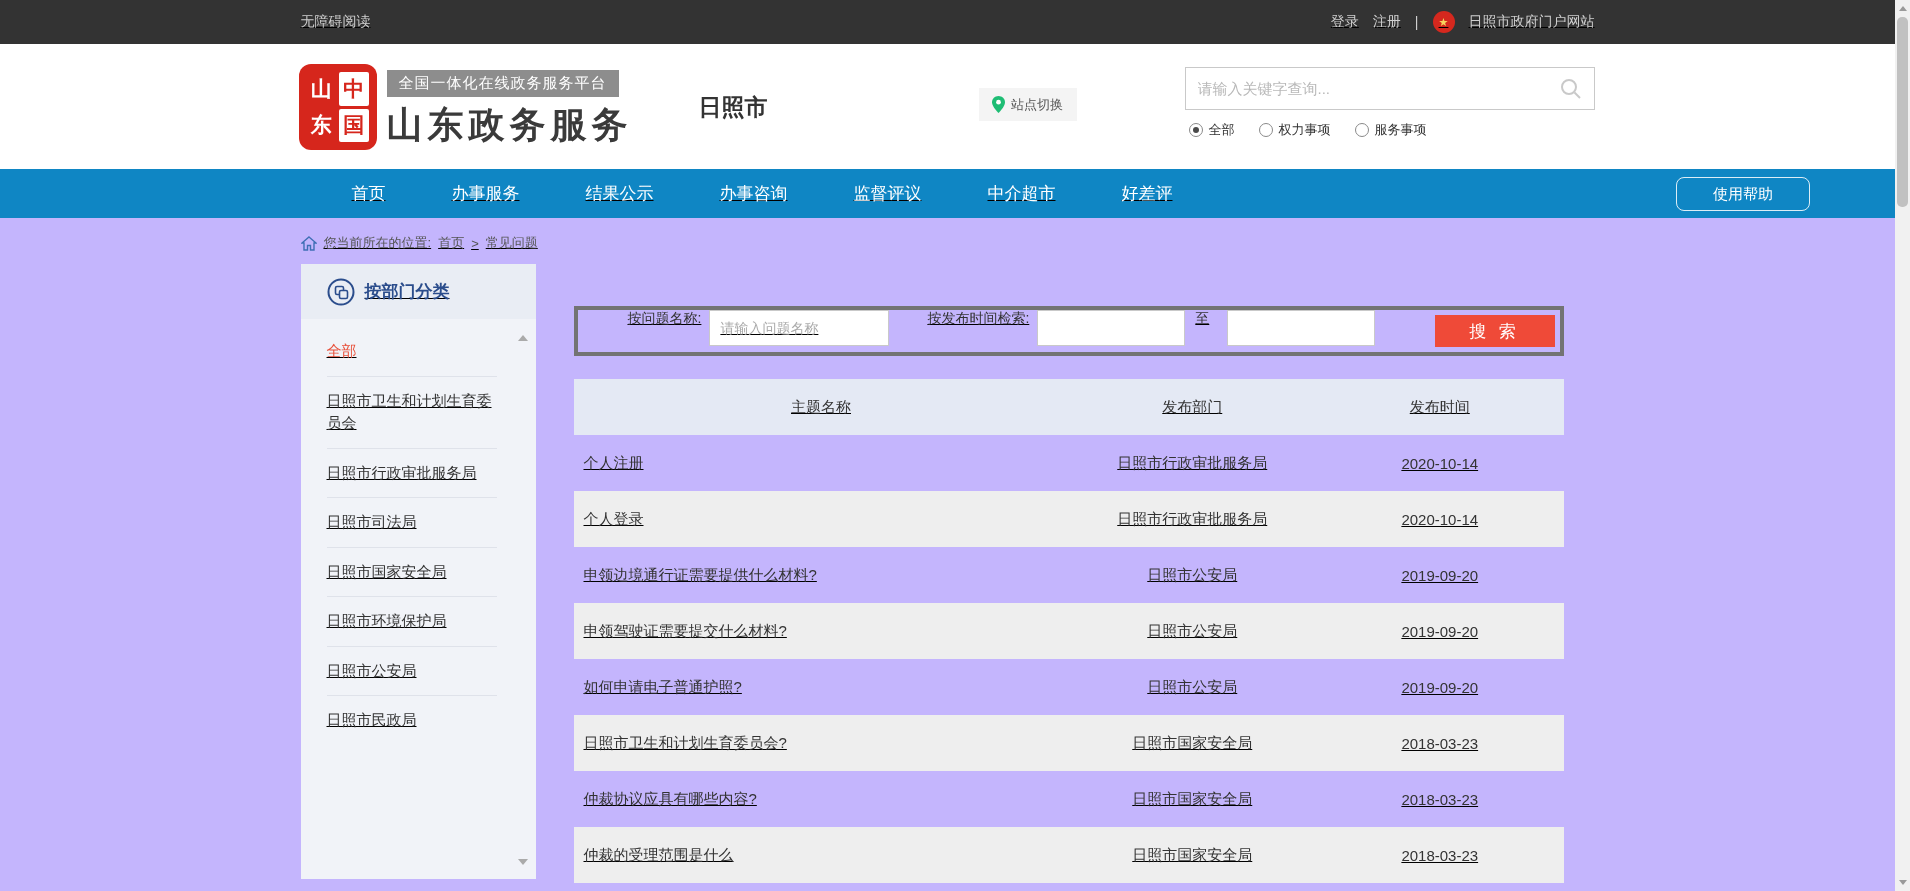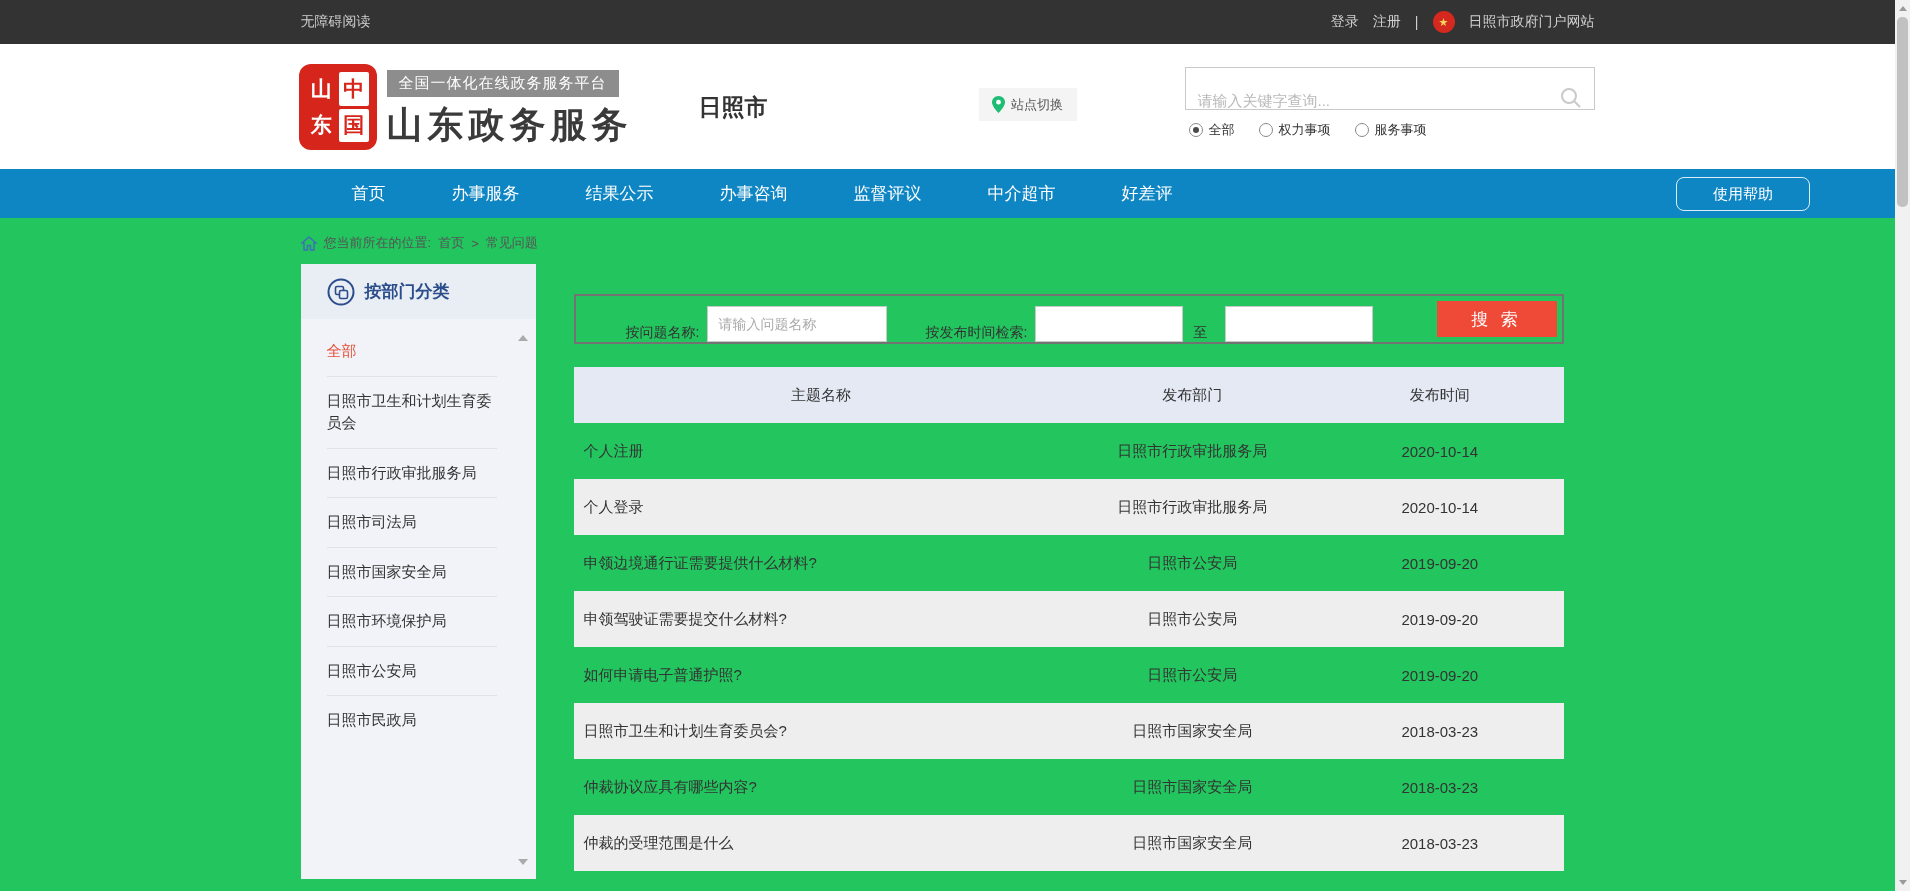--- a/index.html
+++ b/index.html
@@ -1,18 +1,18 @@
 <!DOCTYPE html>
 <html><head>
 <meta charset="utf-8">
 <style>
   * { margin:0; padding:0; box-sizing:border-box; }
   html,body { width:1910px; height:891px; overflow:hidden; background:#fff;
     font-family:"Liberation Sans","DejaVu Sans",sans-serif; }
-  .page { position:relative; width:1895px; height:891px; background:#22c55e; }
+  .page { position:relative; width:1895px; height:891px; background:#c4b5fd;text-decoration:underline; }
 
   .container { width:1294px; margin:0 auto; position:relative; }
 
   
   .topbar { height:44px; background:#333333; }
   .topbar-inner { height:100%; display:flex; align-items:center; justify-content:space-between; }
   .topbar a, .topbar span { color:#cfcfcf; font-size:14px; text-decoration:none; }
   .topbar-right { display:flex; align-items:center; gap:14px; }
   .emblem { width:22px; height:22px; border-radius:50%; background:#d5281e;
     display:flex; align-items:center; justify-content:center; }
@@ -28,21 +28,21 @@
   .seal-cell.white { background:#fff; color:#d6261c; border-radius:2px; }
   .logo-text { margin-left:12px; padding-top:4px; }
   .banner { display:inline-block; background:#8d8d8d; color:#fff; font-size:15px;
     letter-spacing:1px; padding:4px 12px; }
   .brand { font-size:36px; font-weight:bold; color:#3a3a3a; letter-spacing:5px; margin-top:4px; }
   .city { position:absolute; left:398px; top:48px; font-size:23px; font-weight:bold; color:#333; }
   .site-switch { position:absolute; left:678px; top:44px; width:98px; height:33px;
     background:#f4f4f4; border:none; display:flex; align-items:center; justify-content:center;
     gap:6px; font-size:13px; color:#555; cursor:pointer; }
   .search-area { position:absolute; right:0; top:23px; width:410px; }
-  .search-box { height:43px; border:1px solid #c9c9c9; display:flex; align-items:flex-end; background:#fff; }
+  .search-box { height:43px; border:1px solid #c9c9c9; display:flex; align-items:center; background:#fff; }
   .search-box input { flex:1; border:none; outline:none; font-size:15px; color:#333;
     padding:0 12px; background:transparent; font-family:inherit; }
   .search-box input::placeholder { color:#b8b8b8; }
   .mag { margin-right:12px; }
   .scopes { display:flex; align-items:center; gap:24px; margin-top:11px; padding-left:4px; }
   .scope { display:flex; align-items:center; gap:6px; font-size:13px; color:#333; cursor:pointer; }
   .radio { width:14px; height:14px; border:1px solid #8a8a8a; border-radius:50%; background:#fff; position:relative; }
   .radio.selected::after { content:""; position:absolute; inset:3px; border-radius:50%; background:#4a4a4a; }
 
   
@@ -67,22 +67,22 @@
   .side-body { background:#f1f3f8; min-height:560px; position:relative; padding:8px 0 0 26px; }
   .side-item { width:170px; padding:13px 0; font-size:15px; color:#333;
     border-bottom:1px solid #dfe2ea; line-height:1.5; cursor:pointer; }
   .side-item:last-child { border-bottom:none; }
   .side-item.active { color:#e8503a; }
   .tri { width:0; height:0; border-left:5px solid transparent; border-right:5px solid transparent; position:absolute; right:8px; }
   .tri-up { border-bottom:6px solid #aaa; top:16px; }
   .tri-down { border-top:6px solid #aaa; bottom:14px; }
 
   .content { width:990px; }
-  .filterbox { height:50px; border:2px solid #737373; position:relative;
-    display:flex; align-items:flex-end; padding-left:50px; margin-top:30px; }
+  .filterbox { height:50px; border:4px solid #737373; position:relative;
+    display:flex; align-items:flex-start; padding-left:50px; margin-top:42px; }
   .filterbox label { font-size:14px; color:#333; }
   .f-input { height:36px; border:1px solid #c9c9c9; outline:none; font-size:14px;
     color:#333; padding:0 10px; margin-left:8px; font-family:inherit; }
   .f-input::placeholder { color:#aaa; }
   .name-input { width:180px; }
   .date-input { width:148px; }
   .date-label { margin-left:38px; }
   .to-label { margin:0 10px; font-size:14px; color:#333; }
   .search-btn { position:absolute; right:5px; top:5px; bottom:5px; width:120px;
     background:#ef4a38; color:#fff; border:none; font-size:17px; letter-spacing:4px;

